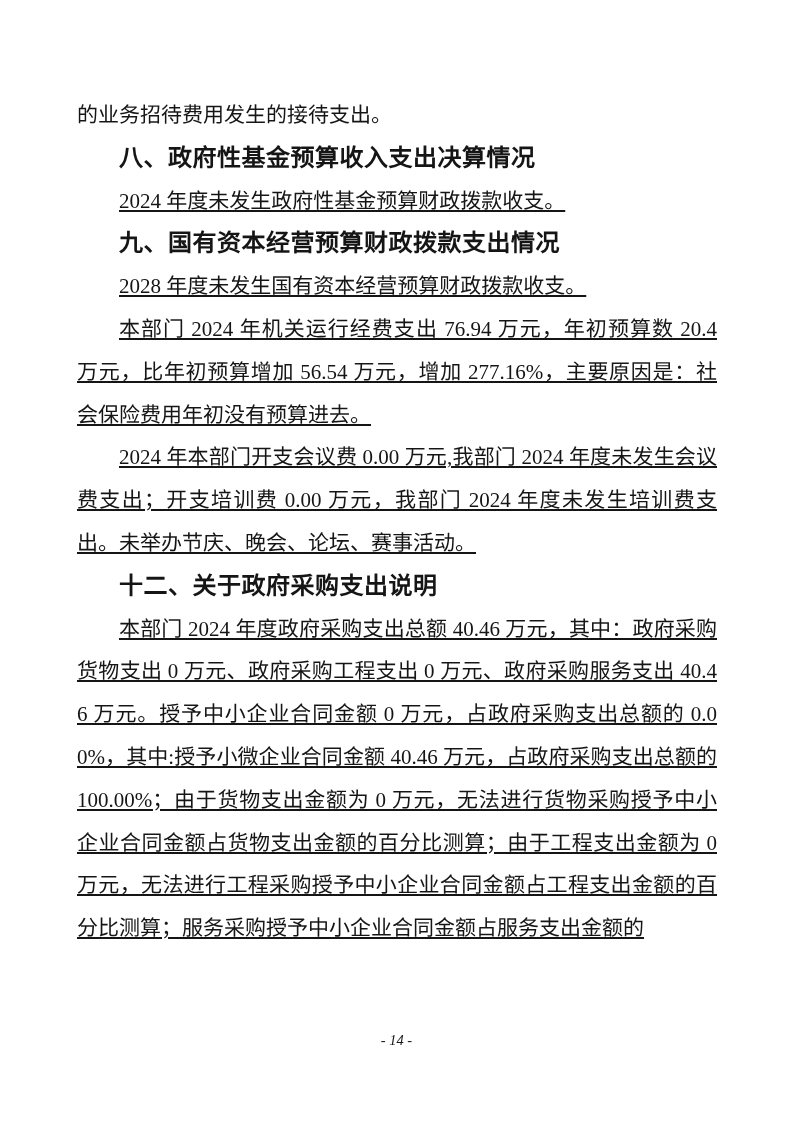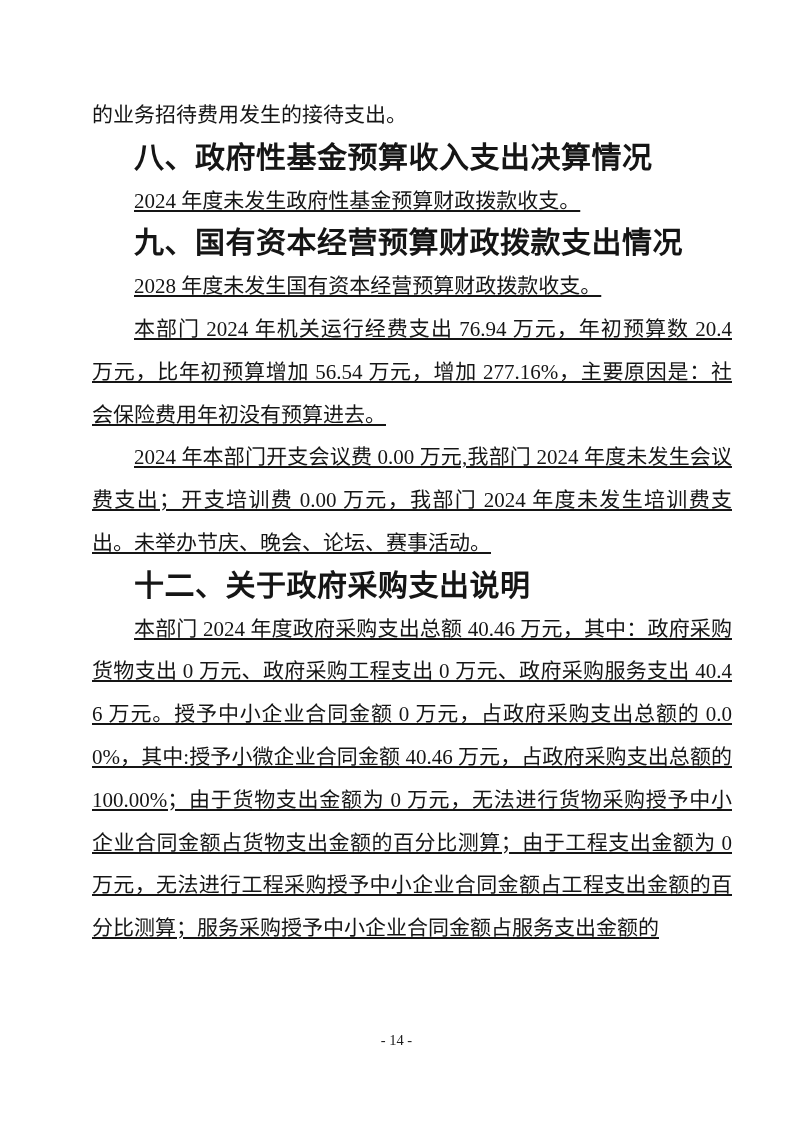--- a/index.html
+++ b/index.html
@@ -11,21 +11,21 @@
     position: relative;
     width: 793px;
     height: 1122px;
     background: #ffffff;
     overflow: hidden;
     color: #151515;
     font-family: "Liberation Serif", "DejaVu Serif", serif;
   }
   .content {
     position: absolute;
-    left: 92px;
+    left: 77px;
     top: 94px;
     width: 640px;
   }
   .content p {
     margin: 0;
     font-size: 21px;
     line-height: 42.8px;
     text-align: justify;
     text-justify: inter-character;
     word-break: break-all;
@@ -33,34 +33,35 @@
   p.para-continuation {
     text-indent: 0;
   }
   p.para-body {
     text-indent: 42px;
     text-decoration: underline;
   }
   p.para-heading {
     font-family: "Liberation Sans", "DejaVu Sans", sans-serif;
     font-weight: 700;
-    font-size: 30px;
+    font-size: 24px;
     text-indent: 42px;
     text-align: left;
     letter-spacing: 0.5px;
   }
   .footer {
     position: absolute;
     top: 1032px;
     left: 0;
     width: 100%;
     text-align: center;
     font-size: 14.5px;
     color: #1a1a1a;
     font-family: "Liberation Serif", "DejaVu Serif", serif;
+    font-style: italic;
   }
 </style>
 </head>
 <body>
 
 <div class="page">
   <div class="content">
     <p class="para-continuation">的业务招待费用发生的接待支出。</p>
     <p class="para-heading">八、政府性基金预算收入支出决算情况</p>
     <p class="para-body">2024 年度未发生政府性基金预算财政拨款收支。</p>

